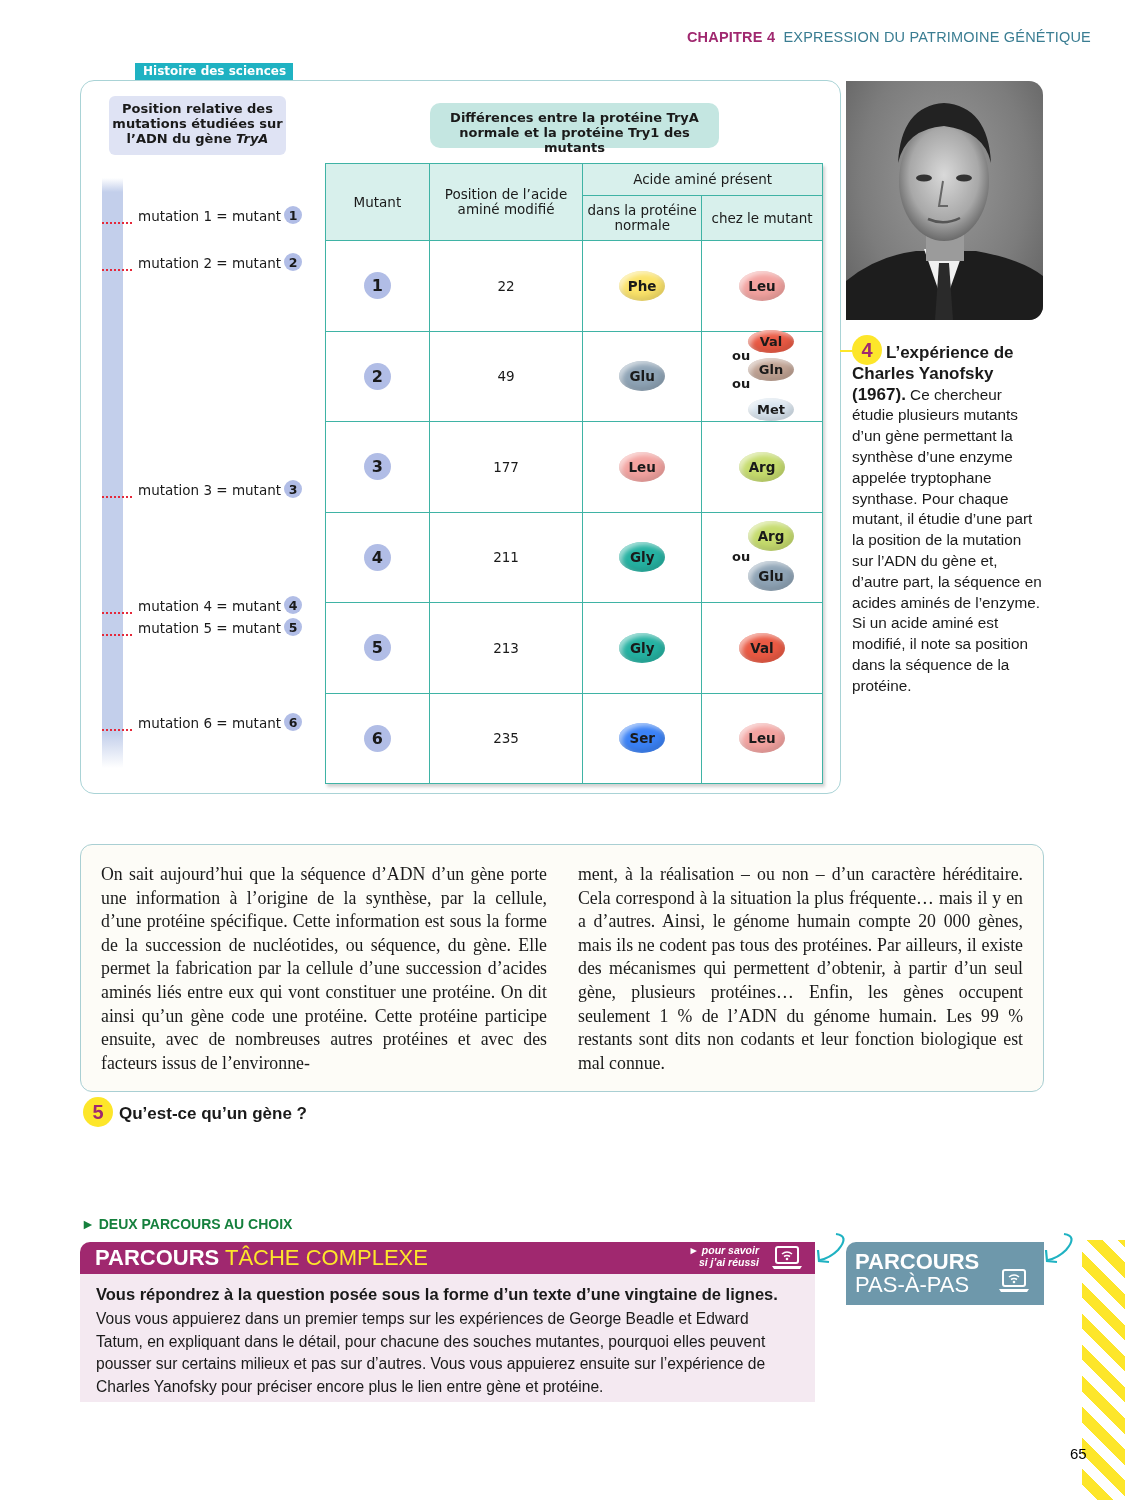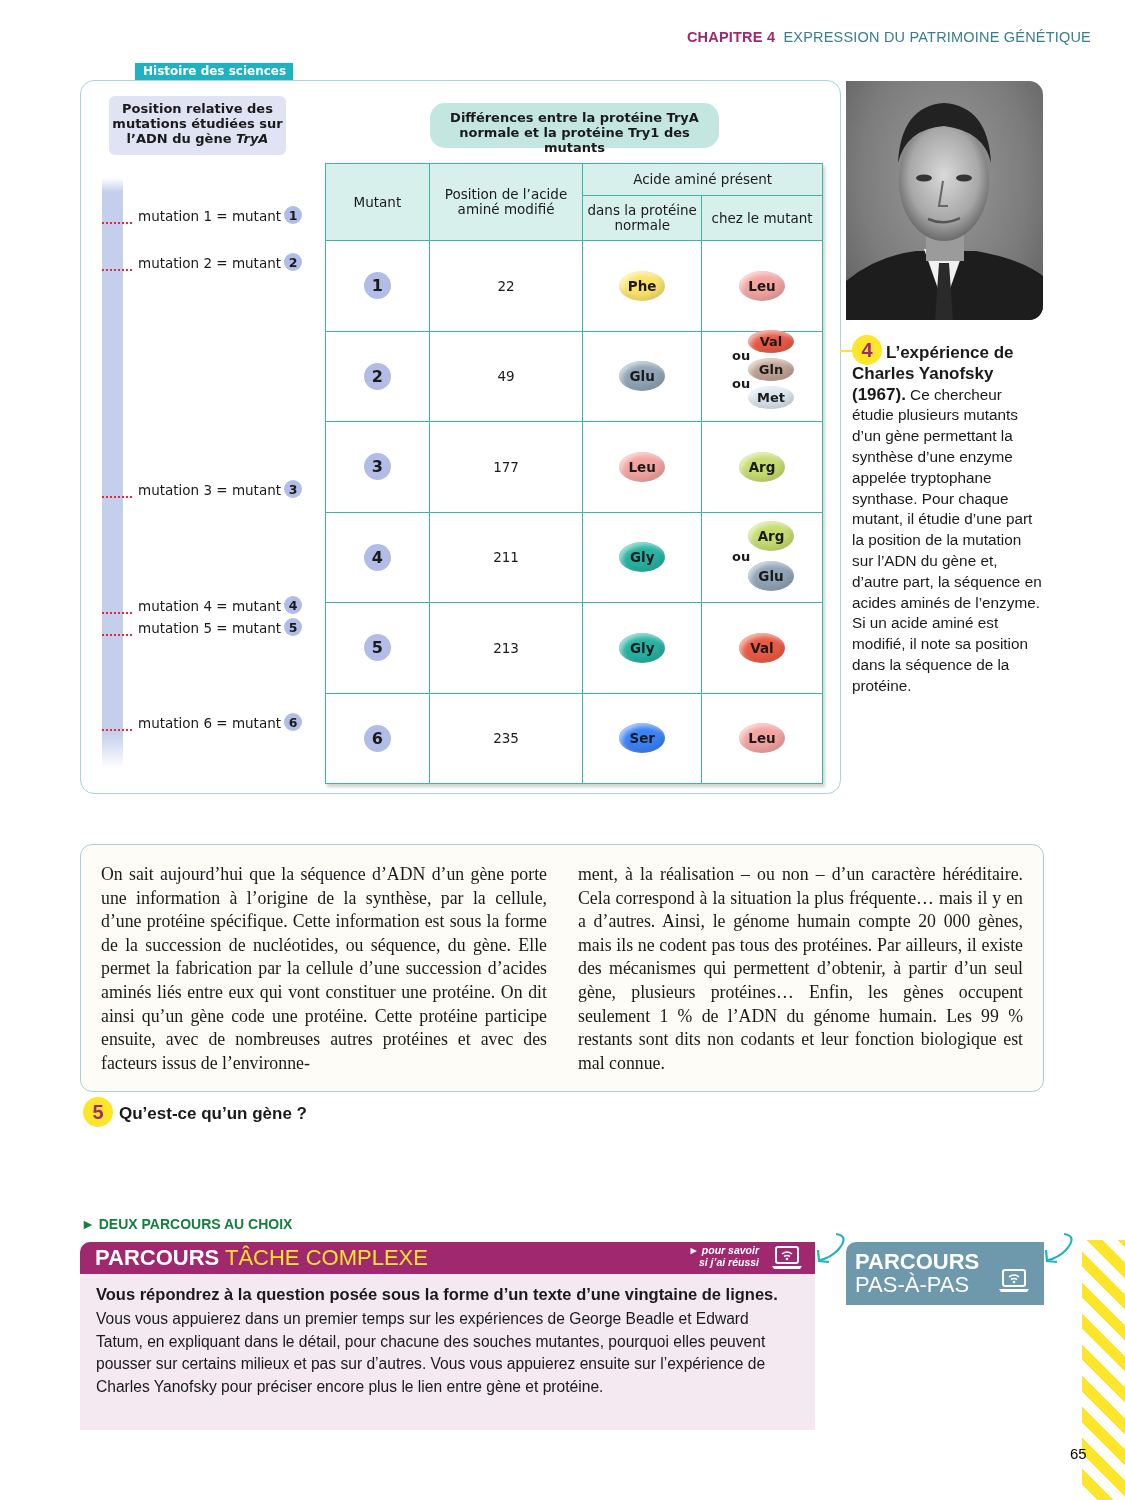--- a/index.html
+++ b/index.html
@@ -17,21 +17,21 @@
 
   .pos-box { position: absolute; left: 109px; top: 96px; width: 177px; height: 59px; background: #dfe3f4; border-radius: 6px; text-align: center; font-size: 13px; font-weight: bold; line-height: 15px; padding-top: 5px; color: #1a1a1a; }
   .pos-box i { font-style: italic; }
 
   .dna-bar { position: absolute; left: 102px; top: 178px; width: 21px; height: 590px; background: linear-gradient(to bottom, #ffffff 0px, #c3cfeb 14px, #c3cfeb 555px, #ffffff 590px); }
 
   .mut-label { position: absolute; left: 102px; height: 20px; display: flex; align-items: flex-end; font-size: 13.5px; color: #1a1a1a; white-space: nowrap; }
   .mut-label .dash { display: inline-block; width: 30px; border-top: 2px dotted #e5283a; margin-right: 6px; }
   .badge-sm { display: inline-flex; width: 18px; height: 18px; border-radius: 50%; background: #b1bde6; font-weight: bold; font-size: 12.5px; align-items: center; justify-content: center; margin-left: 3px; color: #1a1a1a; }
 
-  .diff-box { position: absolute; left: 430px; top: 103px; width: 289px; height: 45px; background: #c4e6e1; border-radius: 15px; text-align: center; font-size: 13px; font-weight: bold; line-height: 15px; padding-top: 7px; color: #1a1a1a; }
+  .diff-box { position: absolute; left: 430px; top: 103px; width: 289px; height: 45px; background: #c4e6e1; border-radius: 10px; text-align: center; font-size: 13px; font-weight: bold; line-height: 15px; padding-top: 7px; color: #1a1a1a; }
 
   
   .data-table { position: absolute; left: 325px; top: 163px; width: 498px; border-collapse: collapse; box-shadow: 2px 3px 3px rgba(0,0,0,0.18); }
   .data-table th, .data-table td { border: 1.5px solid #3fb3a5; text-align: center; vertical-align: middle; }
   .data-table th { background: #d8f0ec; font-weight: normal; font-size: 13.5px; line-height: 15px; color: #1a1a1a; }
   .data-table th.h-mutant { width: 104px; }
   .data-table th.h-pos { width: 154px; }
   .data-table th.h-norm { width: 119px; }
   .data-table th.h-mut { width: 121px; }
   .data-table tr.h1 th { height: 32px; }
@@ -63,21 +63,21 @@
   .q5 { position: absolute; left: 119px; top: 1104px; font-family: "Liberation Sans", sans-serif; font-weight: bold; font-size: 17px; color: #1a1a1a; }
 
   
   .deux { position: absolute; left: 81px; top: 1216px; font-family: "Liberation Sans", sans-serif; font-weight: bold; font-size: 14px; color: #15803d; }
   .tache-head { position: absolute; left: 80px; top: 1242px; width: 735px; height: 32px; background: #a0286f; border-radius: 10px 0 0 0; }
   .tache-title { position: absolute; left: 15px; top: 3px; font-family: "Liberation Sans", sans-serif; font-size: 22px; color: #fff; }
   .tache-title .b { font-weight: bold; }
   .tache-title .y { color: #fde62a; }
   .savoir { position: absolute; right: 56px; top: 3px; font-family: "Liberation Sans", sans-serif; font-style: italic; font-weight: bold; font-size: 10.5px; line-height: 11.5px; color: #fff; text-align: right; }
   .laptop { position: absolute; width: 32px; height: 26px; }
-  .tache-body { position: absolute; left: 80px; top: 1274px; width: 735px; height: 156px; background: #f4e9f1; padding: 10px 16px; font-family: "Liberation Sans", sans-serif; color: #1a1a1a; }
+  .tache-body { position: absolute; left: 80px; top: 1274px; width: 735px; height: 128px; background: #f4e9f1; padding: 10px 16px; font-family: "Liberation Sans", sans-serif; color: #1a1a1a; }
   .tache-body .lead { font-weight: bold; font-size: 16.5px; line-height: 20px; margin-top: 0px; }
   .tache-body .body { font-size: 15.6px; line-height: 22.5px; margin-top: 4px; }
 
   .pas-box { position: absolute; left: 846px; top: 1242px; width: 198px; height: 63px; background: #6e98ab; border-radius: 10px 0 0 0; }
   .pas-text { position: absolute; left: 9px; top: 8px; font-family: "Liberation Sans", sans-serif; color: #fff; font-size: 22px; line-height: 23px; }
   .pas-text .b { font-weight: bold; }
 
   .stripes { position: absolute; left: 1082px; top: 1240px; width: 43px; height: 260px; background: repeating-linear-gradient(45deg, #ffffff 0px, #ffffff 11px, #fde62a 11px, #fde62a 22px); }
   .page-num { position: absolute; left: 1070px; top: 1445px; font-family: Liberation Sans, sans-serif; font-size: 15px; color: #000000; }
 </style>
@@ -152,21 +152,21 @@
       <tr>
         <td><span class="badge-lg">1</span></td>
         <td>22</td>
         <td><span class="aa" style="background:#fbe36a">Phe</span></td>
         <td><span class="aa" style="background:#f3a3a0">Leu</span></td>
       </tr>
       <tr>
         <td><span class="badge-lg">2</span></td>
         <td>49</td>
         <td><span class="aa" style="background:#8fa4b6">Glu</span></td>
-        <td><div class="multi" style="height: 82px;"><span class="aa sm" style="top:-4px; background:#ea5a44">Val</span><span class="aa sm" style="top:24px; background:#c0a394">Gln</span><span class="aa sm" style="top:52px; background:#d8e4ee">Met</span><span class="ou" style="top:14px">ou</span><span class="ou" style="top:42px">ou</span></div></td>
+        <td><div class="multi" style="height: 82px;"><span class="aa sm" style="top:-4px; background:#ea5a44">Val</span><span class="aa sm" style="top:24px; background:#c0a394">Gln</span><span class="aa sm" style="top:64px; background:#d8e4ee">Met</span><span class="ou" style="top:14px">ou</span><span class="ou" style="top:42px">ou</span></div></td>
       </tr>
       <tr>
         <td><span class="badge-lg">3</span></td>
         <td>177</td>
         <td><span class="aa" style="background:#f3a3a0">Leu</span></td>
         <td><span class="aa" style="background:#c6dc6e">Arg</span></td>
       </tr>
       <tr>
         <td><span class="badge-lg">4</span></td>
         <td>211</td>

